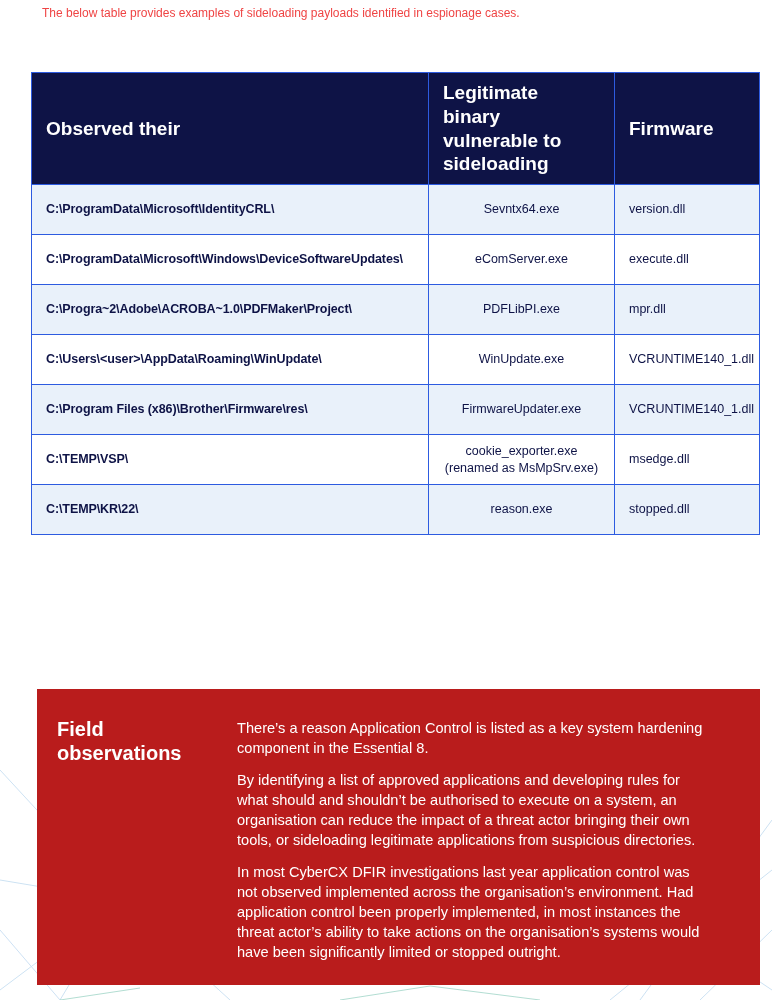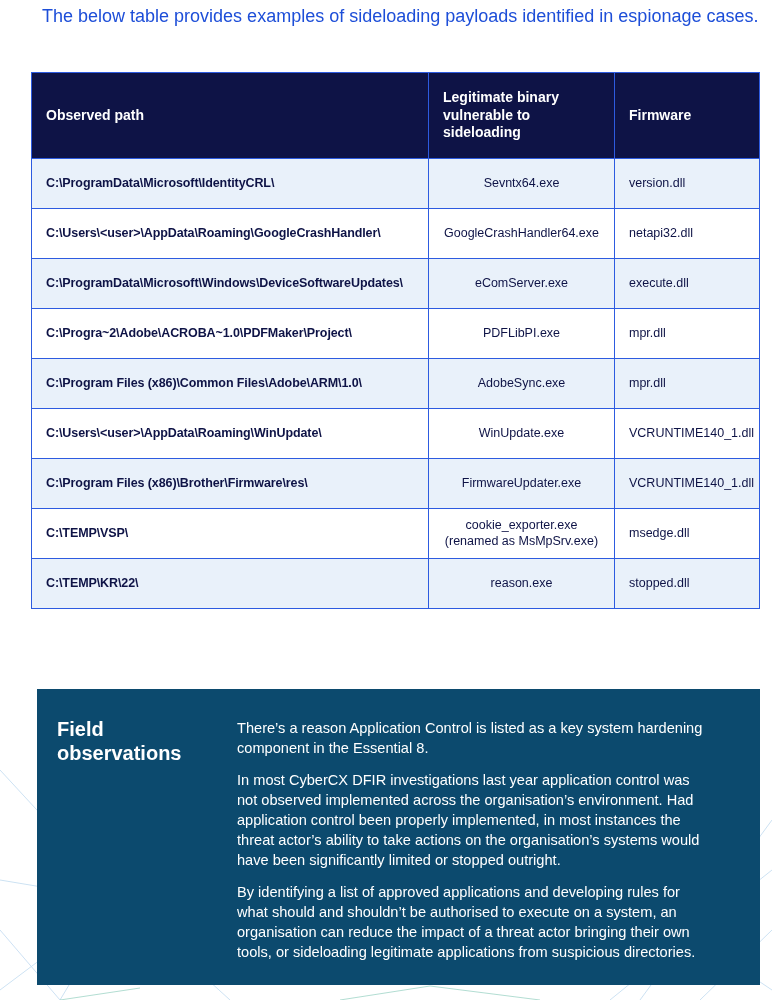--- a/index.html
+++ b/index.html
@@ -10,50 +10,50 @@
     font-family: "Liberation Sans", sans-serif;
     position: relative;
     overflow: hidden;
   }
   .page { position: absolute; inset: 0; }
 
   svg.deco { position: absolute; inset: 0; pointer-events: none; z-index: 0; }
 
   .intro {
     position: absolute; top: 6px; left: 42px; margin: 0;
-    font-size: 18px; color: #1d4ed8; z-index: 2;
+    font-size: 12px; color: #ef4444; z-index: 2;
   }
 
   table.payload-table {
     position: absolute; left: 31px; top: 72px; width: 728px;
     border-collapse: collapse; table-layout: fixed; z-index: 2;
     background: #ffffff;
   }
   table.payload-table th {
     background: #0e1346; color: #ffffff;
     text-align: left; vertical-align: middle;
-    font-size: 14px; font-weight: 700; line-height: 1.25;
-    height: 69px; padding: 16px 14px;
+    font-size: 19px; font-weight: 700; line-height: 1.25;
+    height: 69px; padding: 8px 14px;
     border: 1px solid #2d5be0;
   }
   table.payload-table th + th { border-left: 1px solid #dfeaf8; }
   table.payload-table td {
     border: 1px solid #2d5be0;
     color: #0e1346; font-size: 12.5px; line-height: 1.3;
     height: 50px; padding: 6px 14px; vertical-align: middle;
     background: #ffffff;
   }
   table.payload-table tbody tr:nth-child(odd) td { background: #e9f1fa; }
   td.path { font-weight: 700; white-space: nowrap; letter-spacing: -0.1px; }
   td.bin  { white-space: pre-line; padding-left: 18px; text-align: center; }
   td.pay  { padding-left: 18px; margin-top: 8px; }
 
   .field-box {
     position: absolute; left: 37px; top: 689px; width: 723px; height: 296px;
-    background: #0c4a6e; z-index: 2;
+    background: #b91c1c; z-index: 2;
   }
   .field-box h2 {
     position: absolute; left: 20px; top: 28px; width: 150px; margin: 0;
     color: #ffffff; font-size: 20px; font-weight: 700; line-height: 1.2;
   }
   .field-body {
     position: absolute; left: 183px; top: 30px; width: 490px;
     color: #ffffff; font-size: 14.6px; line-height: 1.37;
   }
   .field-body p { margin: 0 0 12px 17px; }
@@ -85,49 +85,39 @@
   <p class="intro">The below table provides examples of sideloading payloads identified in espionage cases.</p>
 
   <table class="payload-table">
     <colgroup>
       <col style="width:397px">
         <col style="width:186px">
         <col style="width:145px">
     </colgroup>
     <thead>
       <tr>
-        <th>Observed path</th>
+        <th>Observed their</th>
         <th>Legitimate binary vulnerable to sideloading</th>
         <th>Firmware</th>
       </tr>
     </thead>
     <tbody>
       <tr>
         <td class="path">C:\ProgramData\Microsoft\IdentityCRL\</td>
         <td class="bin">Sevntx64.exe</td>
         <td class="pay">version.dll</td>
       </tr>
       <tr>
-        <td class="path">C:\Users\&lt;user&gt;\AppData\Roaming\GoogleCrashHandler\</td>
-        <td class="bin">GoogleCrashHandler64.exe</td>
-        <td class="pay">netapi32.dll</td>
-      </tr>
-      <tr>
         <td class="path">C:\ProgramData\Microsoft\Windows\DeviceSoftwareUpdates\</td>
         <td class="bin">eComServer.exe</td>
         <td class="pay">execute.dll</td>
       </tr>
       <tr>
         <td class="path">C:\Progra~2\Adobe\ACROBA~1.0\PDFMaker\Project\</td>
         <td class="bin">PDFLibPI.exe</td>
-        <td class="pay">mpr.dll</td>
-      </tr>
-      <tr>
-        <td class="path">C:\Program Files (x86)\Common Files\Adobe\ARM\1.0\</td>
-        <td class="bin">AdobeSync.exe</td>
         <td class="pay">mpr.dll</td>
       </tr>
       <tr>
         <td class="path">C:\Users\&lt;user&gt;\AppData\Roaming\WinUpdate\</td>
         <td class="bin">WinUpdate.exe</td>
         <td class="pay">VCRUNTIME140_1.dll</td>
       </tr>
       <tr>
         <td class="path">C:\Program Files (x86)\Brother\Firmware\res\</td>
         <td class="bin">FirmwareUpdater.exe</td>
@@ -144,18 +134,18 @@
         <td class="bin">reason.exe</td>
         <td class="pay">stopped.dll</td>
       </tr>
     </tbody>
   </table>
 
   <section class="field-box">
     <h2>Field observations</h2>
     <div class="field-body">
       <p>There’s a reason Application Control is listed as a key system hardening component in the Essential 8.</p>
+      <p>By identifying a list of approved applications and developing rules for what should and shouldn’t be authorised to execute on a system, an organisation can reduce the impact of a threat actor bringing their own tools, or sideloading legitimate applications from suspicious directories.</p>
       <p>In most CyberCX DFIR investigations last year application control was not observed implemented across the organisation’s environment. Had application control been properly implemented, in most instances the threat actor’s ability to take actions on the organisation’s systems would have been significantly limited or stopped outright.</p>
-      <p>By identifying a list of approved applications and developing rules for what should and shouldn’t be authorised to execute on a system, an organisation can reduce the impact of a threat actor bringing their own tools, or sideloading legitimate applications from suspicious directories.</p>
     </div>
   </section>
 
 </div>
 
 </body></html>

